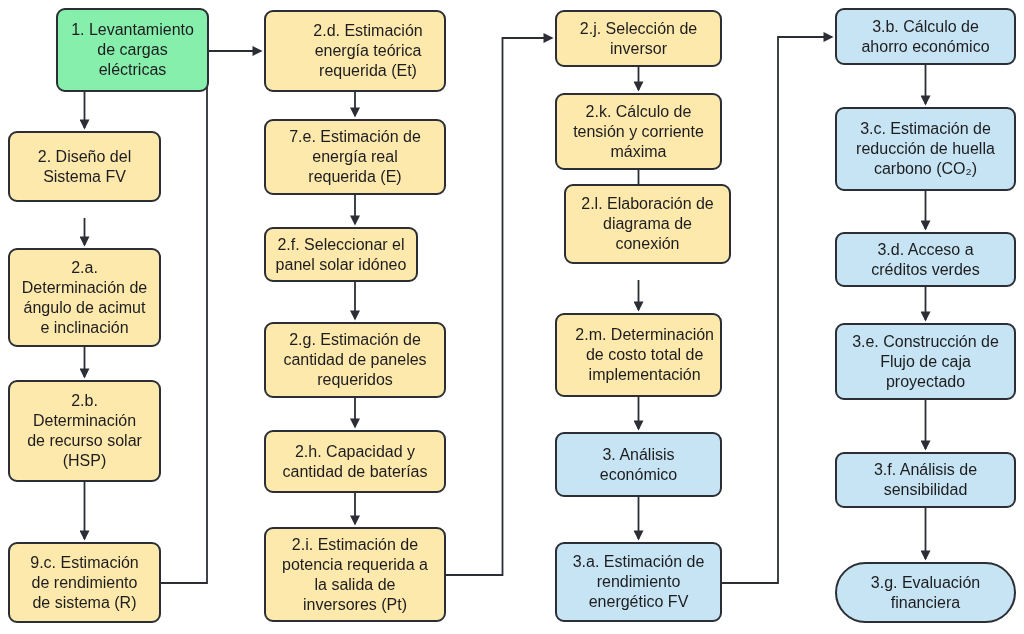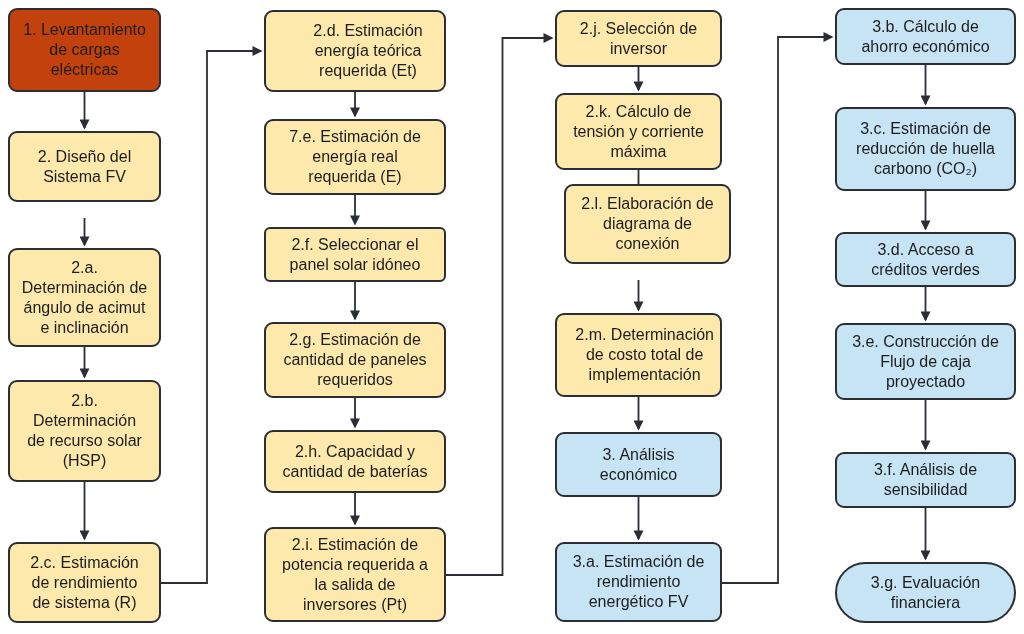--- a/index.html
+++ b/index.html
@@ -9,21 +9,21 @@
   .edges path{fill:none;stroke:#2b2e35;stroke-width:1.8px;}
   .edges .head{fill:#2b2e35;stroke:none;}
   .node{
     position:absolute;box-sizing:border-box;
     border:2px solid #2b2e35;border-radius:9px;
     display:flex;align-items:center;justify-content:center;
     text-align:center;color:#1d1d1f;font-size:16px;line-height:1.25;
     padding:2px 6px;
   }
   .node .lbl{white-space:pre-line;}
-  .green{background:#c2410c;}
+  .green{background:#86efac;margin-left:48px;}
   .yellow{background:#fde9ac;}
   .blue{background:#c6e4f4;}
   .stadium{border-radius:31px;}
 </style>
 </head>
 <body>
 
 <div class="canvas">
 
   <svg class="edges" width="1024" height="634" viewBox="0 0 1024 634" xmlns="http://www.w3.org/2000/svg">
@@ -78,36 +78,36 @@
 ángulo de acimut
 e inclinación</span>
     </div>
   <div class="node yellow" style="left:8px;top:380px;width:153px;height:102px;">
       <span class="lbl">2.b.
 Determinación
 de recurso solar
 (HSP)</span>
     </div>
   <div class="node yellow" style="left:8px;top:542px;width:153px;height:81px;">
-      <span class="lbl">2.c. Estimación
+      <span class="lbl">9.c. Estimación
 de rendimiento
 de sistema (R)</span>
     </div>
 
   <div class="node yellow" style="left:264px;top:10px;width:182px;height:82px;padding-left:32px;">
       <span class="lbl">2.d. Estimación
 energía teórica
 requerida (Et)</span>
     </div>
   <div class="node yellow" style="left:264px;top:119px;width:182px;height:76px;">
       <span class="lbl">7.e. Estimación de
 energía real
 requerida (E)</span>
     </div>
-  <div class="node yellow" style="left:264px;top:227px;width:182px;height:55px;border-radius:6px;">
+  <div class="node yellow" style="left:264px;top:227px;width:154px;height:55px;">
       <span class="lbl">2.f. Seleccionar el
 panel solar idóneo</span>
     </div>
   <div class="node yellow" style="left:264px;top:322px;width:182px;height:76px;">
       <span class="lbl">2.g. Estimación de
 cantidad de paneles
 requeridos</span>
     </div>
   <div class="node yellow" style="left:264px;top:430px;width:182px;height:63px;">
       <span class="lbl">2.h. Capacidad y

